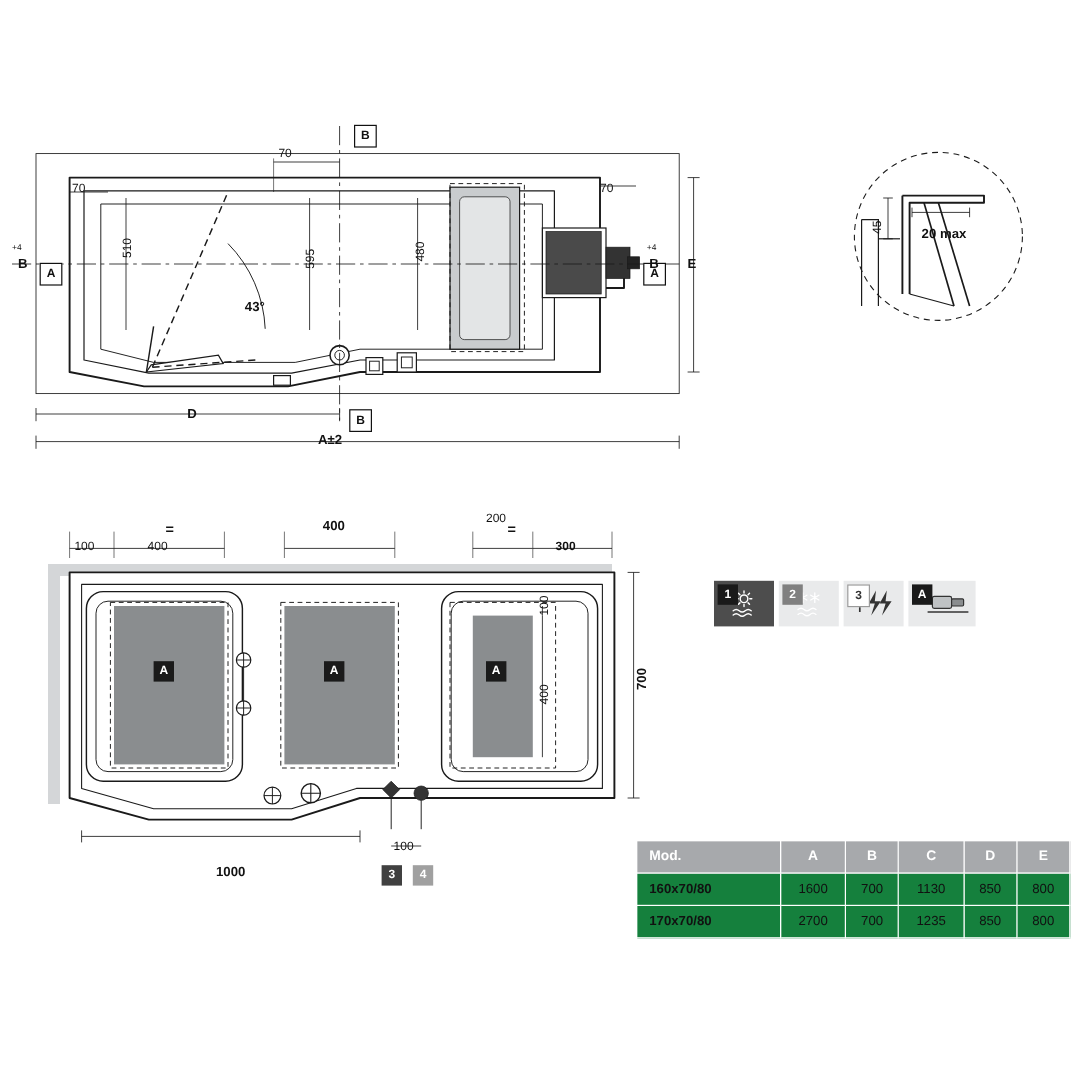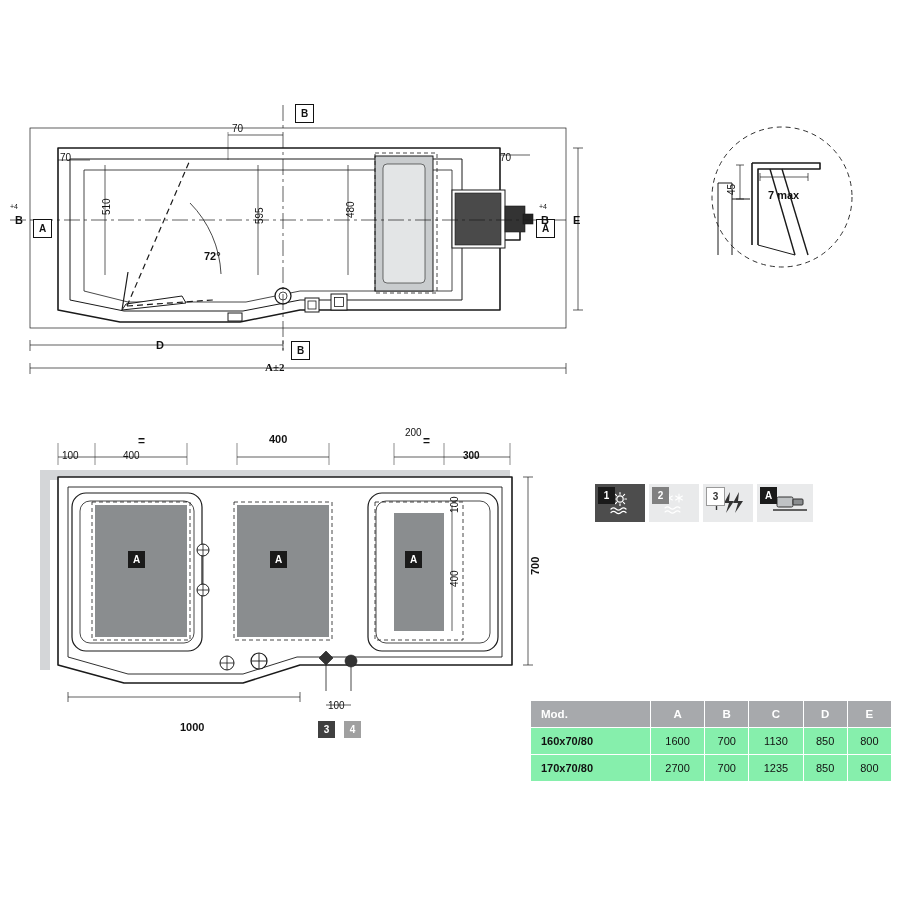--- a/index.html
+++ b/index.html
@@ -26,21 +26,21 @@
     border:1px solid #ffffff;
     padding:5px 4px;
     text-align:center;
     height:16px;
   }
   .spec-table thead th{
     background:#a7a9ac;color:#ffffff;font-weight:bold;font-size:11.5px;
   }
   .spec-table thead th.first{ text-align:left;padding-left:10px;width:105px;}
   .spec-table tbody td{
-    background:#86efac;color:#111;
+    background:#15803d;color:#111;
   }
   .spec-table tbody td.first{text-align:left;padding-left:10px;font-weight:bold;}
 
   
   .icon-strip{position:absolute;left:595px;top:484px;display:flex;gap:4px;align-items:flex-start;}
   .icon-box{
     display:flex;align-items:center;justify-content:center;
     width:50px;height:38px;background:#e9eaeb;border:0;position:relative;
   }
   .icon-box.wide{width:56px;}
@@ -156,23 +156,23 @@
   <div class="lbl b" style="left:573px;top:214px;font-size:11px;">E</div>
 
   <div class="lbl" style="left:232px;top:123px;">70</div>
   <div class="lbl" style="left:60px;top:152px;">70</div>
   <div class="lbl" style="left:500px;top:152px;">70</div>
 
   <div class="lbl" style="left:101px;top:215px;transform:rotate(-90deg);transform-origin:left top;">510</div>
   <div class="lbl" style="left:254px;top:224px;transform:rotate(-90deg);transform-origin:left top;">595</div>
   <div class="lbl" style="left:345px;top:218px;transform:rotate(-90deg);transform-origin:left top;">480</div>
 
-  <div class="lbl b" style="left:204px;top:250px;font-size:11px;">72°</div>
+  <div class="lbl b" style="left:204px;top:250px;font-size:11px;">43°</div>
   <div class="lbl b" style="left:156px;top:339px;font-size:11px;">D</div>
-  <div class="lbl b" style="left:265px;top:361px;font-size:11px;font-family:Liberation Serif, serif;">A±2</div>
+  <div class="lbl b" style="left:265px;top:361px;font-size:11px;">A±2</div>
 
   <svg class="abs" style="left:690px;top:125px;" width="200" height="150">
     <g fill="none" stroke="#1a1a1a">
       <circle cx="92" cy="72" r="70" stroke-width="0.9" stroke-dasharray="5,4"></circle>
 
       <path d="M28,58 L28,130" stroke-width="1"></path>
       <path d="M28,58 L42,58 L42,130" stroke-width="1"></path>
       <path d="M42,74 L60,74" stroke-width="1"></path>
 
       <path d="M62,38 L130,38 L130,44 L68,44 L68,120" stroke-width="1.6" stroke-linejoin="round"></path>
@@ -185,21 +185,21 @@
       <path d="M50,40 L50,74" stroke-width="0.7"></path>
       <path d="M46,40 L54,40" stroke-width="0.7"></path>
       <path d="M46,74 L54,74" stroke-width="0.7"></path>
 
       <path d="M70,52 L118,52" stroke-width="0.7"></path>
       <path d="M70,48 L70,56" stroke-width="0.7"></path>
       <path d="M118,48 L118,56" stroke-width="0.7"></path>
     </g>
   </svg>
   <div class="lbl" style="left:726px;top:195px;transform:rotate(-90deg);transform-origin:left top;">45</div>
-  <div class="lbl b" style="left:768px;top:189px;font-size:11px;">7 max</div>
+  <div class="lbl b" style="left:768px;top:189px;font-size:11px;">20 max</div>
 
   <svg class="abs" style="left:0;top:425;" width="600" height="300">
     <g fill="none" stroke="#1a1a1a">
 
       <rect x="40" y="45" width="470" height="10" fill="#d4d6d8" stroke="none"></rect>
       <rect x="40" y="45" width="10" height="200" fill="#d4d6d8" stroke="none"></rect>
 
       <path d="M58,52 L512,52 L512,240 L300,240 L243,258 L124,258 L58,240 Z" stroke-width="1.6" fill="#ffffff" stroke-linejoin="round"></path>
       <path d="M68,62 L502,62 L502,232 L297,232 L243,249 L128,249 L68,232 Z" stroke-width="0.9" fill="none" stroke-linejoin="round"></path>
 

